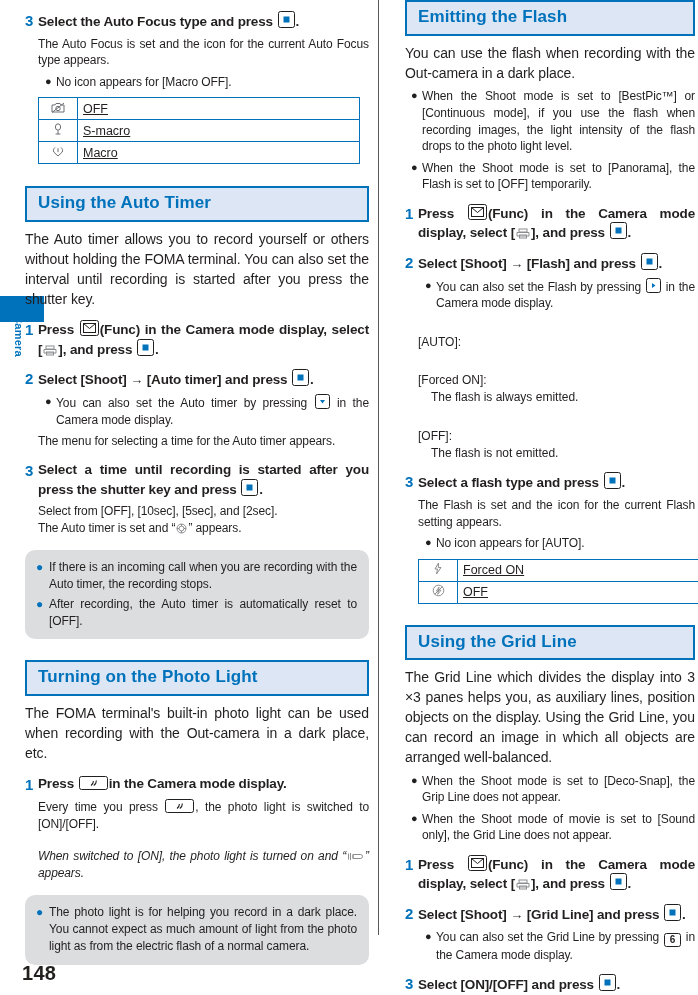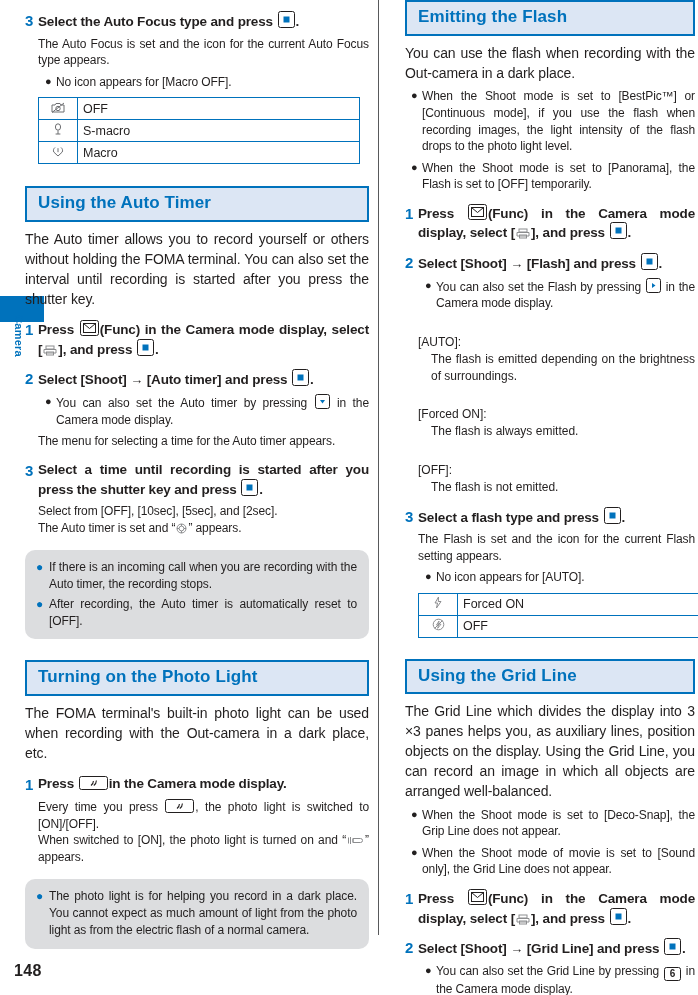--- a/index.html
+++ b/index.html
@@ -25,22 +25,22 @@
   .side-tab-label{
     position:absolute;left:-26px;top:330px;width:90px;
     color:#0072bc;font-size:11px;font-weight:bold;
     letter-spacing:.2px;
     transform:rotate(90deg);
     transform-origin:center center;
     text-align:center;
     white-space:nowrap;
   }
   .page-number{
-    position:absolute;left:14px;top:962px;
-    font-size:16px;font-weight:bold;color:#221f1f;
+    position:absolute;left:22px;top:962px;
+    font-size:20px;font-weight:bold;color:#221f1f;
     letter-spacing:.3px;
   }
 
   
   .col{position:absolute;top:0;}
   .col-left{left:25px;width:344px;}
   .col-right{left:405px;width:290px;}
 
   
   .section-head{
@@ -114,20 +114,21 @@
     margin:7px 0 0 13px;
     width:322px;
   }
   .icon-table.right{width:288px;}
   .icon-table td{
     border:1px solid #0072bc;
     font-size:12.5px;
     padding:2px 5px;
     height:17px;
     vertical-align:middle;
+    text-decoration:underline;
   }
   .icon-table td.ic{
     width:34px;text-align:center;padding:1px 2px;
   }
 
   
   .note{
     background:#dcdddf;
     border-radius:10px;
     padding:9px 12px 10px 11px;
@@ -307,21 +308,21 @@
       <div class="step-num">1</div>
       <div class="step-text"><span>Press</span>
         <span class="key key-wide"><svg width="15" height="8" viewBox="0 0 15 8">
               <path d="M5 6.5c1.5-1.2 2.4-3 2.4-4.6M7.8 6.5c1.6-1.2 2.6-3.2 2.6-5" stroke="#221f1f" stroke-width="1.1" fill="none"></path>
             </svg></span><span>in the Camera mode display.</span></div>
     </div>
     <div class="sub"><span>Every time you press</span>
       <span class="key key-wide"><svg width="15" height="8" viewBox="0 0 15 8">
             <path d="M5 6.5c1.5-1.2 2.4-3 2.4-4.6M7.8 6.5c1.6-1.2 2.6-3.2 2.6-5" stroke="#221f1f" stroke-width="1.1" fill="none"></path>
           </svg></span><span>, the photo light is switched to [ON]/[OFF].</span></div>
-    <div class="sub" style="margin-top:0;"><span>When switched to [ON], the photo light is turned on and “</span><span class="inline-glyph"><svg width="17" height="11" viewBox="0 0 17 11">
+    <div class="sub" style="margin-top:16px;font-style:italic;"><span>When switched to [ON], the photo light is turned on and “</span><span class="inline-glyph"><svg width="17" height="11" viewBox="0 0 17 11">
             <g stroke="#8c8d8f" stroke-width="1" fill="none">
               <path d="M1.5 2.5v6M3.5 2v7M6 3.5h7.5a1.6 1.6 0 0 1 0 4H6z"></path>
               <path d="M6 3.5v4"></path>
             </g>
           </svg></span><span>” appears.</span></div>
 
     <div class="note">
       <div class="note-item">
         <span class="note-dot">●</span>
         <span class="note-txt">The photo light is for helping you record in a dark place. You cannot expect as much amount of light from the photo light as from the electric flash of a normal camera.</span>
@@ -374,21 +375,20 @@
     <div class="bullet">
       <span class="dot">●</span>
       <span class="btxt"><span>You can also set the Flash by pressing</span>
         <span class="key"><svg width="9" height="9" viewBox="0 0 9 9">
               <path d="M3 2v5l3.5-2.5z" fill="#0072bc"></path>
             </svg></span>
         <span>in the Camera mode display.</span></span>
     </div>
 
     <div class="defterm">[AUTO]:</div>
-    <div class="defbody">The flash is emitted depending on the brightness of surroundings.</div>
     <div class="defterm">[Forced ON]:</div>
     <div class="defbody">The flash is always emitted.</div>
     <div class="defterm">[OFF]:</div>
     <div class="defbody">The flash is not emitted.</div>
 
     <div class="step">
       <div class="step-num">3</div>
       <div class="step-text"><span>Select a flash type and press</span>
         <span class="key"><svg width="11" height="11" viewBox="0 0 11 11">
               <rect x="2.5" y="2.5" width="6" height="6" fill="#0072bc"></rect>

